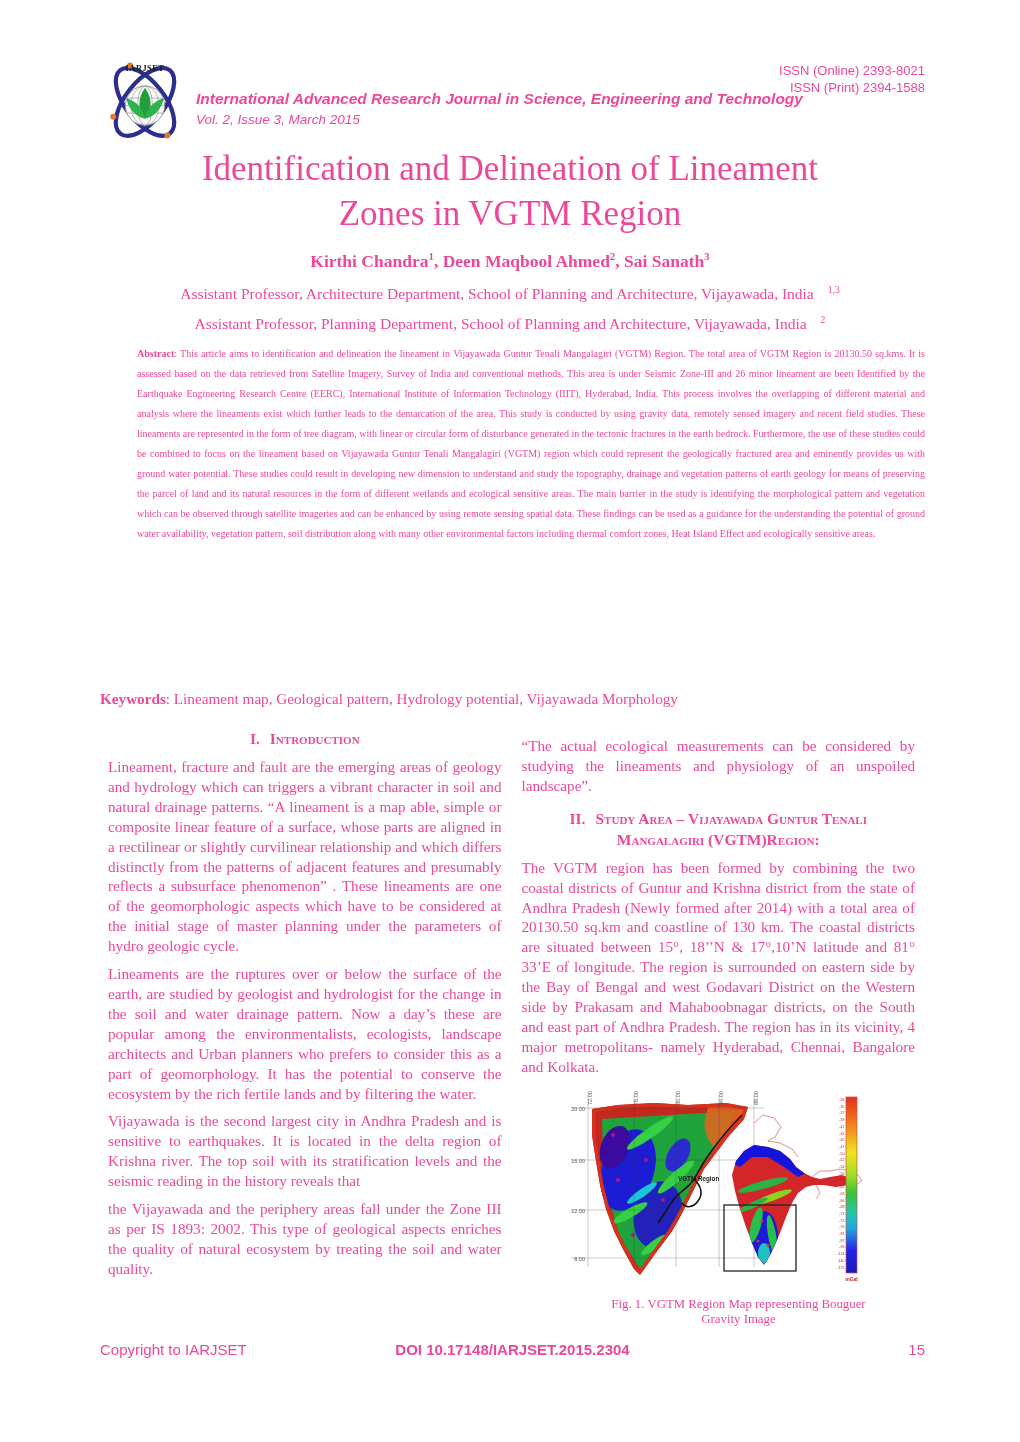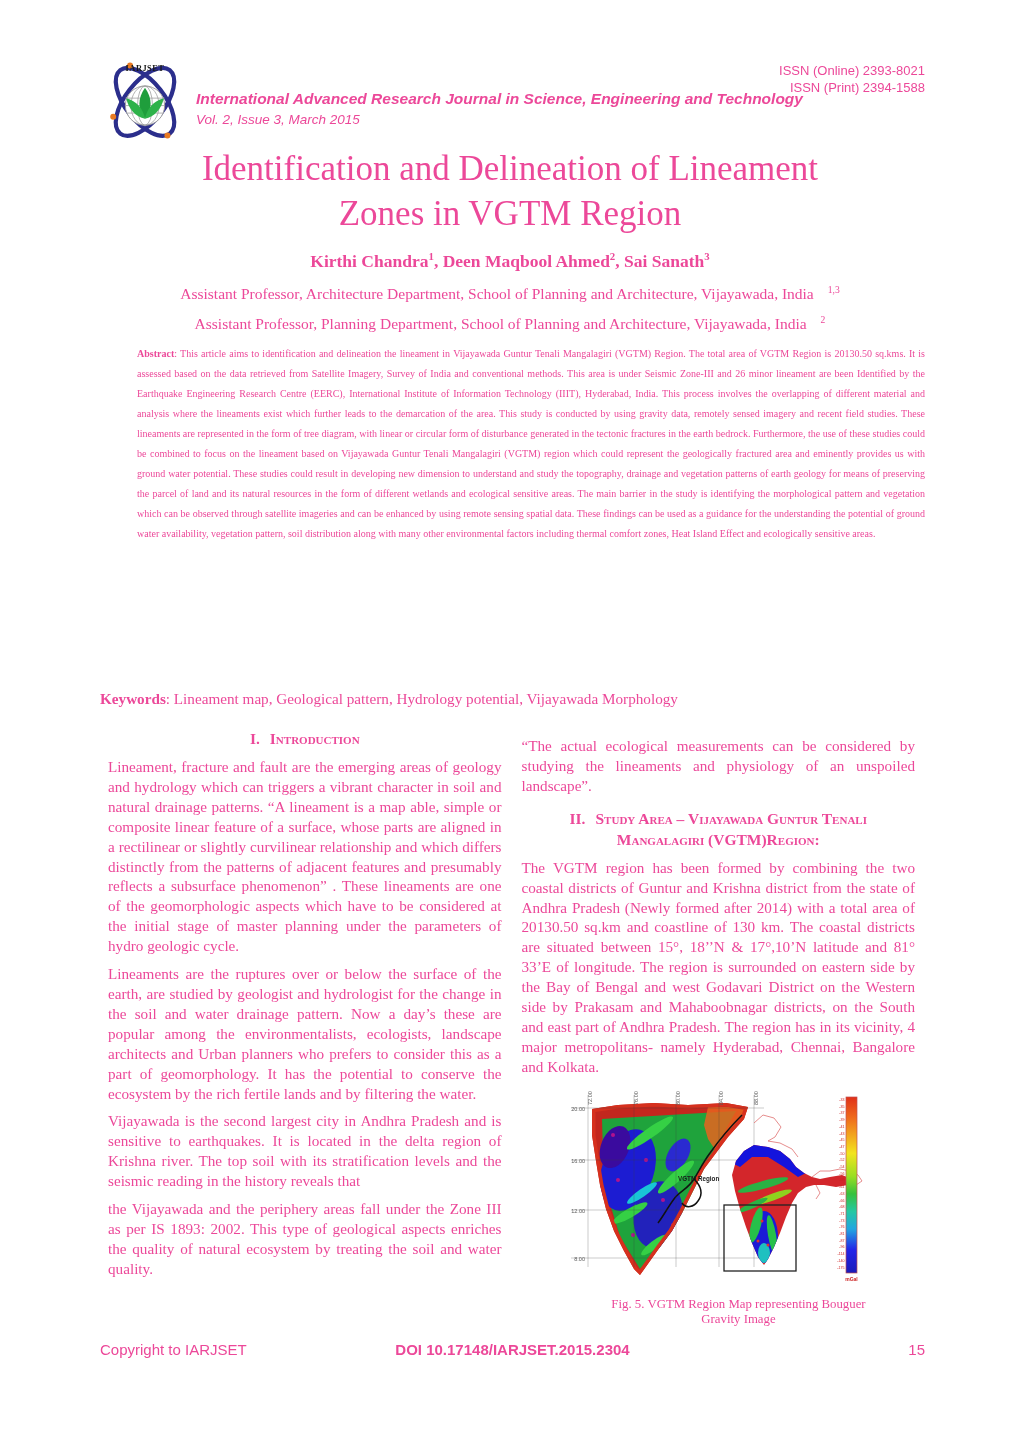--- a/index.html
+++ b/index.html
@@ -255,21 +255,21 @@
                 <text x="286.5" y="163.4" class="cbtick">-96</text>
                 <text x="286.5" y="170.1" class="cbtick">-114</text>
                 <text x="286.5" y="176.8" class="cbtick">-140</text>
                 <text x="286.5" y="183.5" class="cbtick">-175</text>
               </g>
             <text class="cbunit" x="293.5" y="196">mGal</text>
           </g>
         </svg>
 
         <div class="caption">
-          <div>Fig. 5.  VGTM Region Map representing Bouguer</div>
+          <div>Fig. 1.  VGTM Region Map representing Bouguer</div>
           <div>Gravity Image</div>
         </div>
       </div>
     </div>
   </div>
 
   <div class="footer">
     <div class="fl">Copyright to IARJSET</div>
     <div class="fc">DOI  10.17148/IARJSET.2015.2304</div>
     <div class="fr">15</div>

